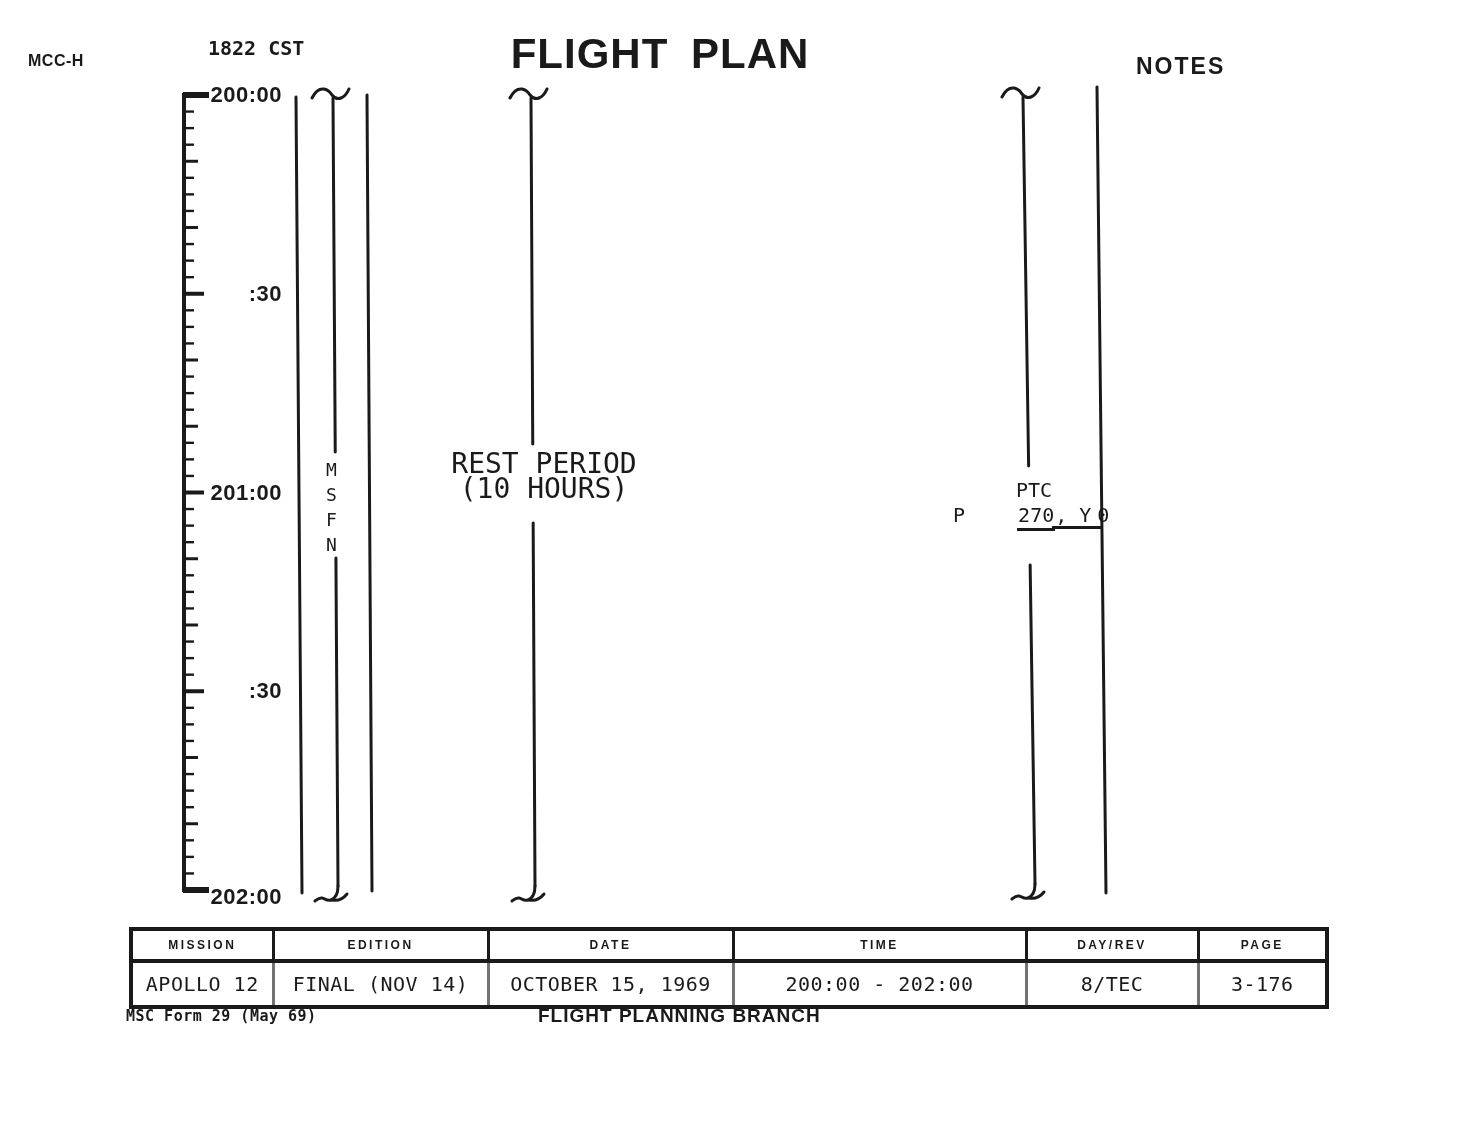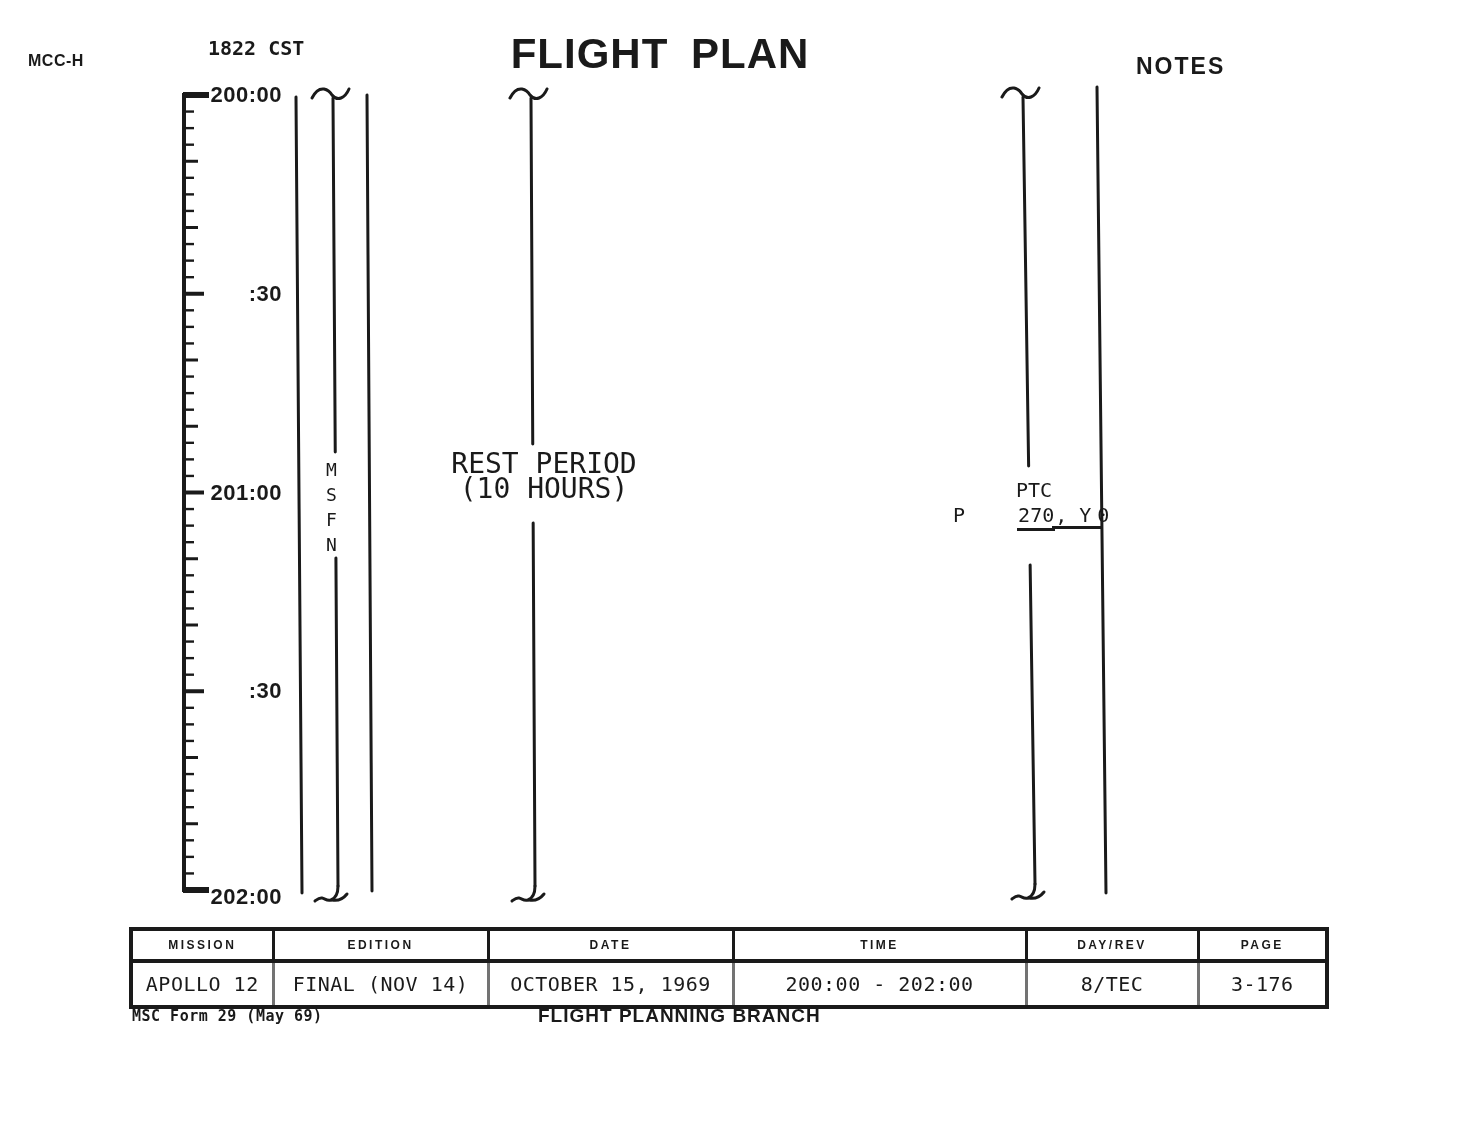--- a/index.html
+++ b/index.html
@@ -42,21 +42,21 @@
     height:28px;font-size:12px;font-weight:bold;letter-spacing:2.5px;
     padding:0;vertical-align:middle;
   }
   table.mtable td{
     border:3px solid #737373;height:42px;font-size:20px;
     font-family:"DejaVu Sans Mono",monospace;
     padding:0;text-align:center;vertical-align:middle;letter-spacing:.5px;
   }
 
   
-  .form-label{left:132px;top:1007px;font-size:15px;font-weight:bold;letter-spacing:.5px;text-align:center;}
+  .form-label{left:126px;top:1007px;font-size:15px;font-weight:bold;letter-spacing:.5px;text-align:center;}
   .branch-label{left:538px;top:1005px;font-size:19px;font-weight:bold;letter-spacing:1px;}
 
   svg#diagram{position:absolute;left:0;top:0;}
 </style>
 </head>
 <body>
 
 <svg id="diagram" width="1467" height="1147" viewBox="0 0 1467 1147">
     <line x1="184" y1="93" x2="184" y2="892" stroke="#1a1a1a" stroke-width="4"></line>
     <line x1="183" y1="95" x2="209" y2="95" stroke="#1a1a1a" stroke-width="6"></line>

